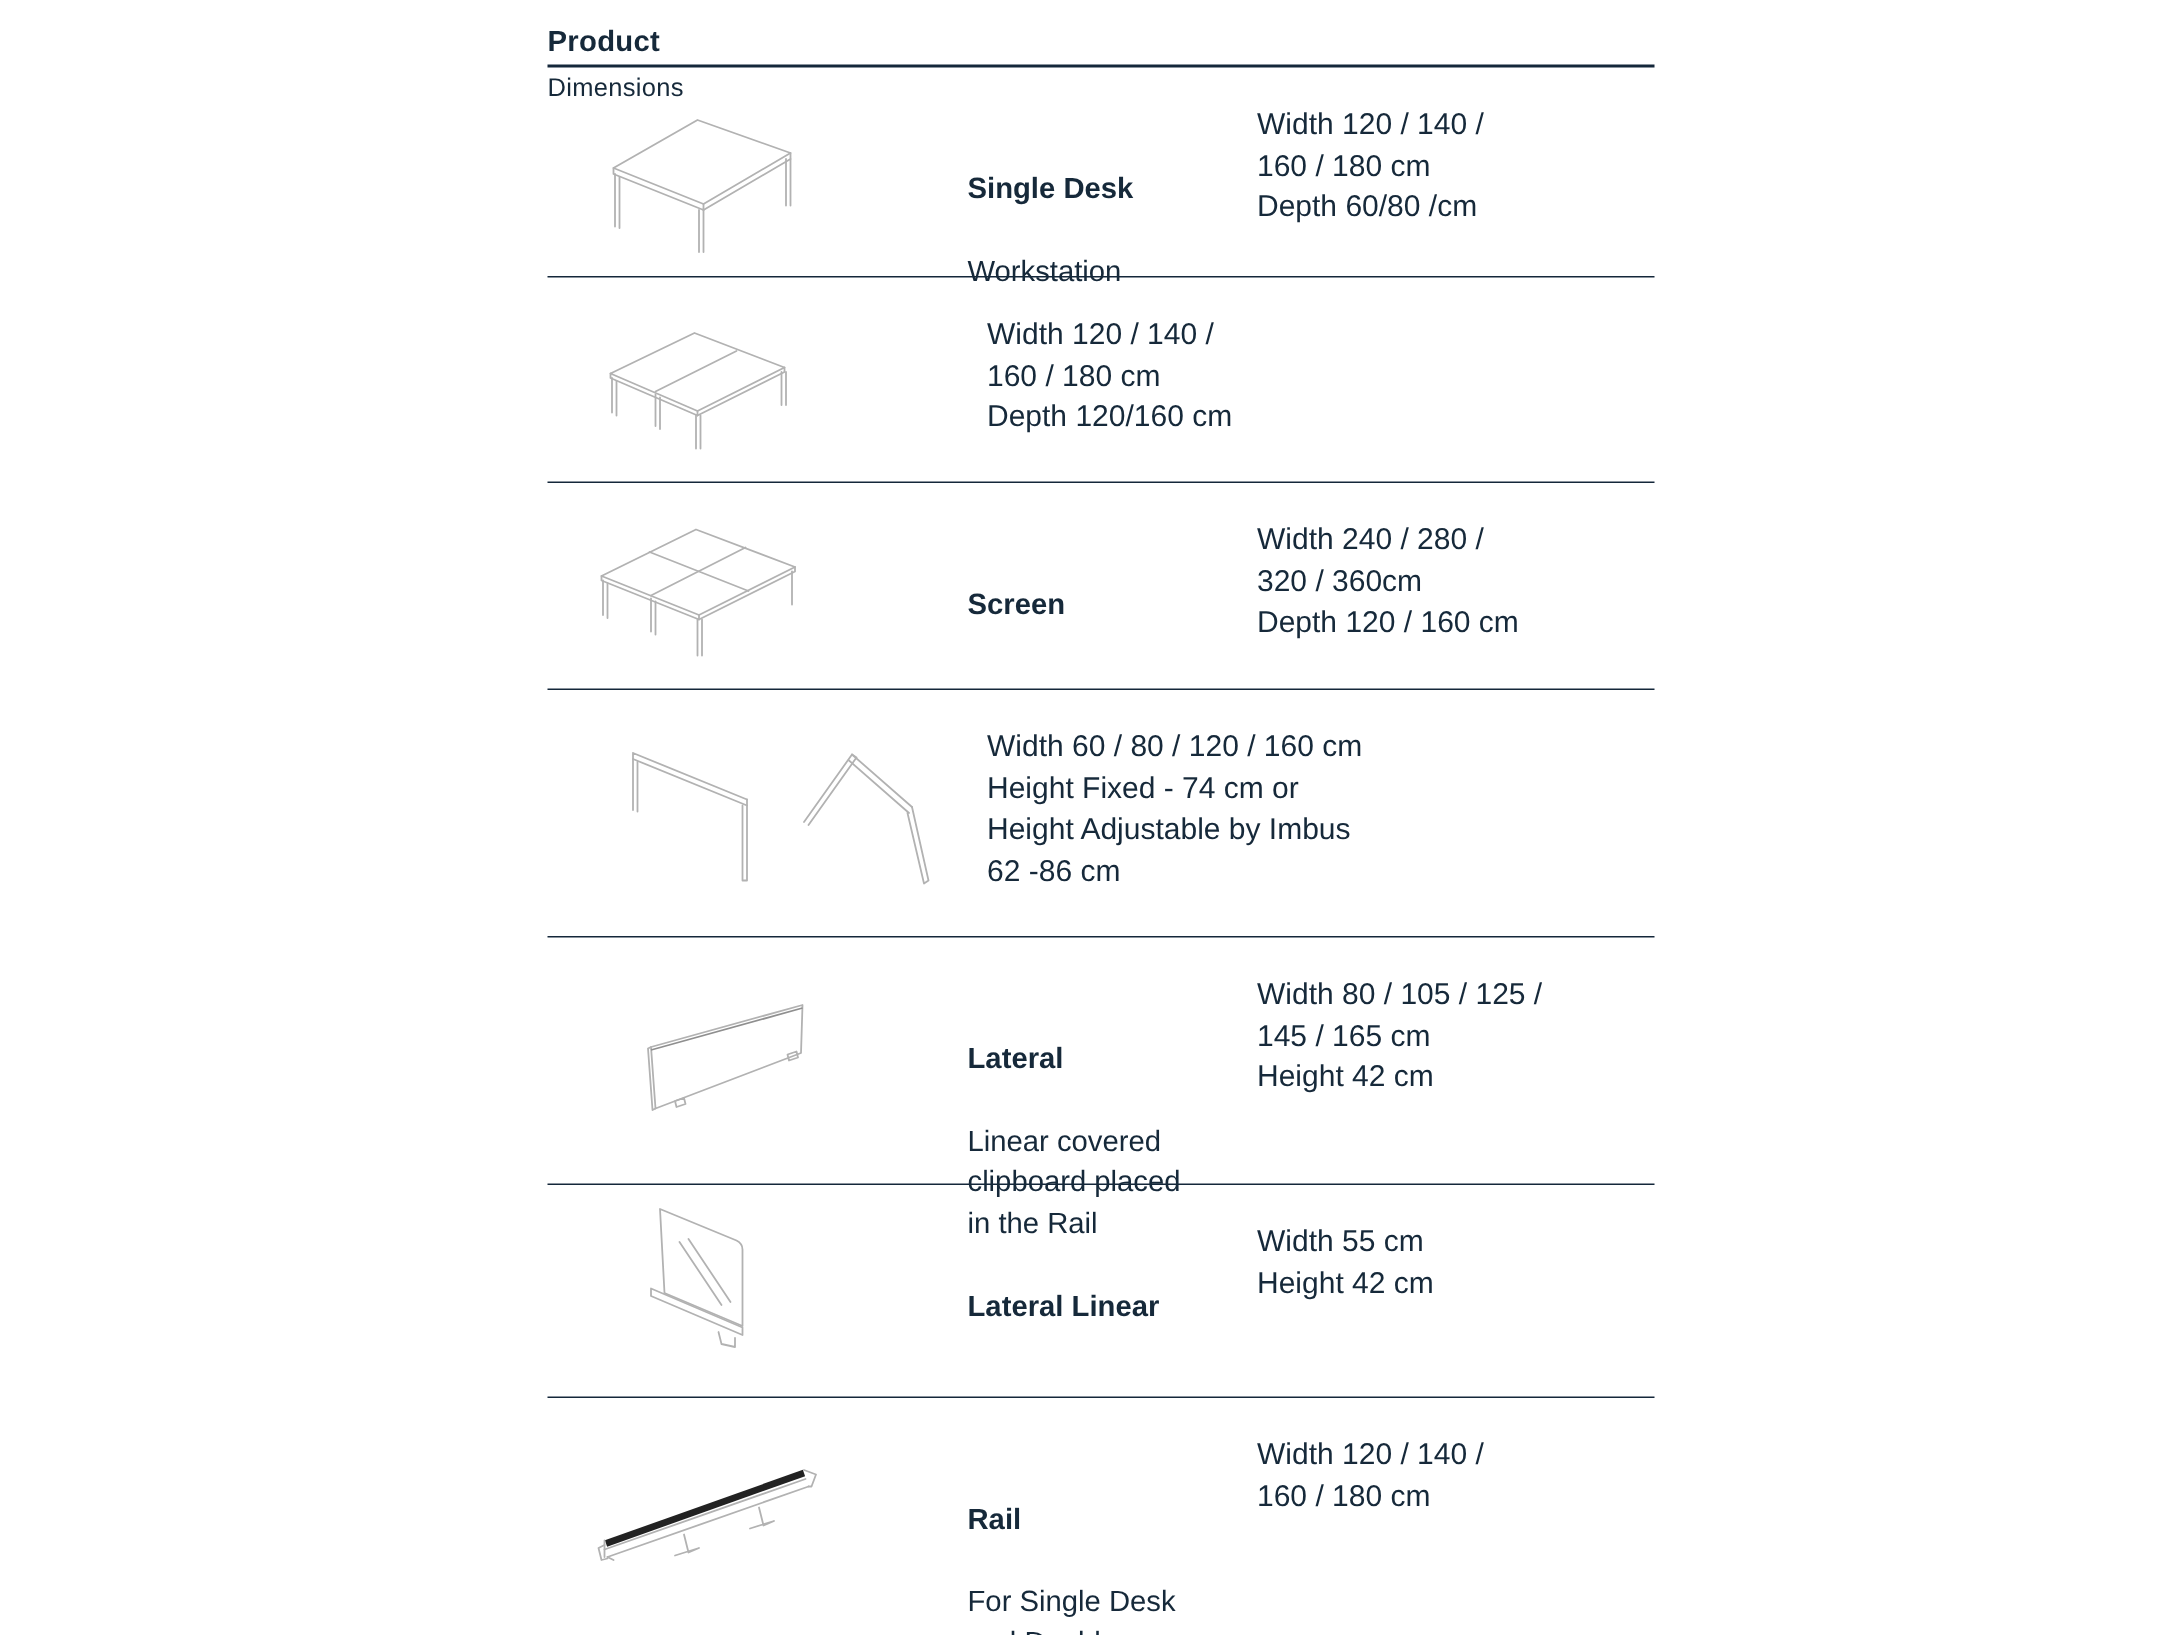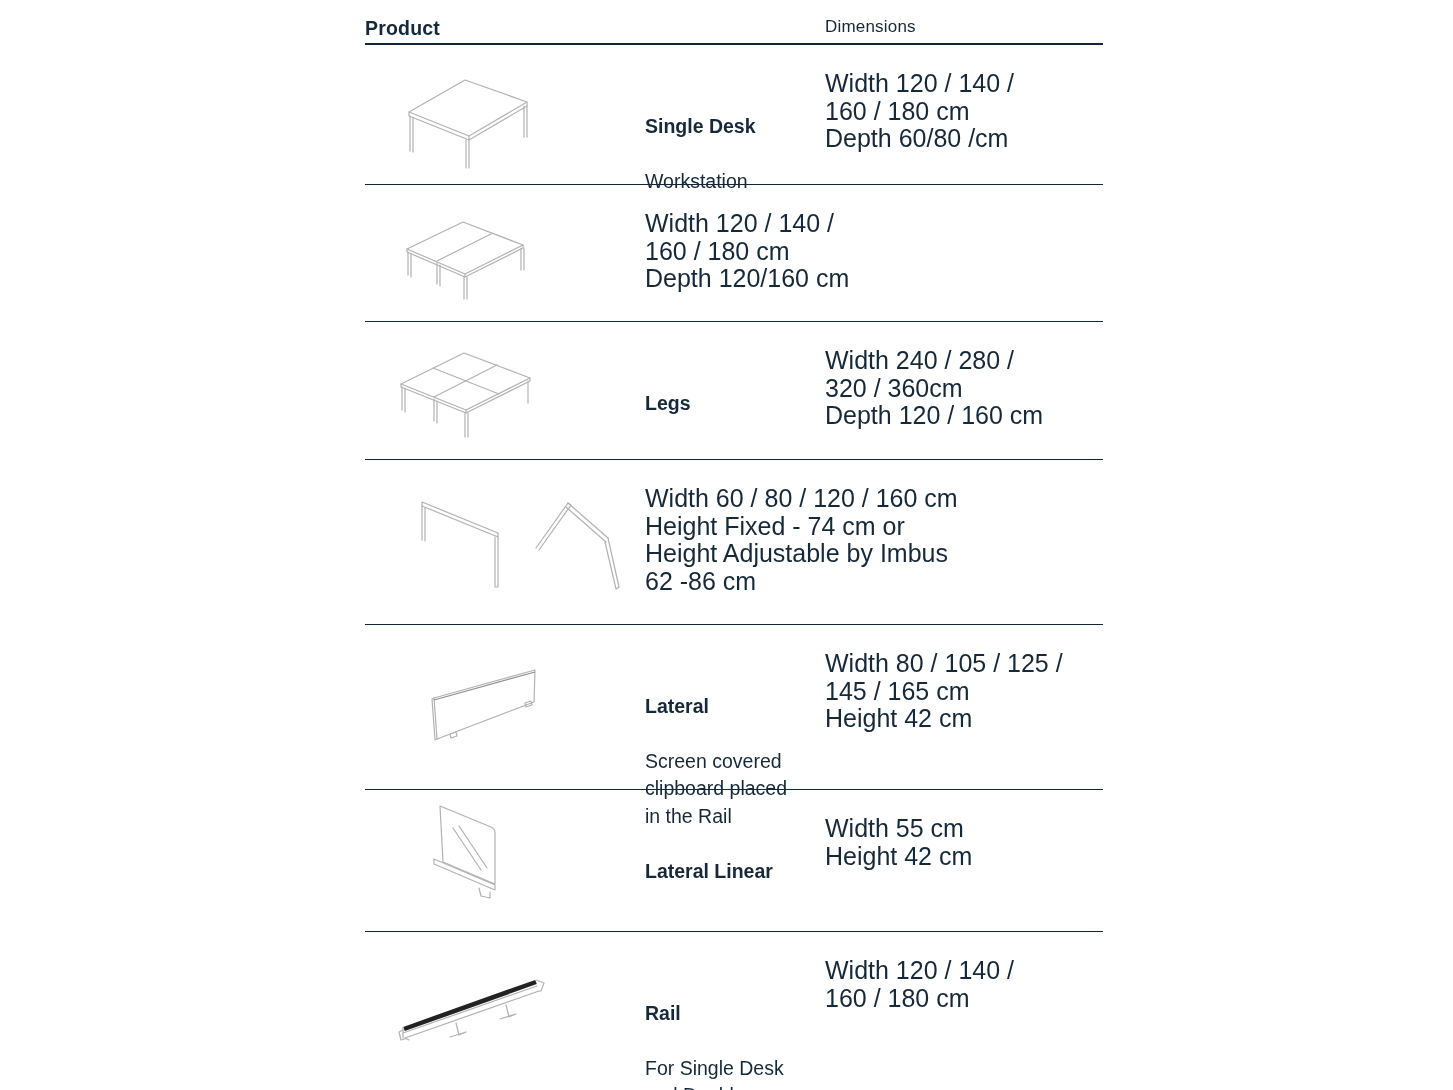--- a/index.html
+++ b/index.html
@@ -13,20 +13,21 @@
   }
   .spec-table {
     position: absolute;
     left: 365px; top: 8px;
     width: 738px;
   }
   .head-row {
     display: flex;
     height: 37px;
     border-bottom: 2px solid #14273a;
+    flex-direction: column;
   }
   .head-product {
     width: 460px;
     font-size: 19.5px; font-weight: 700;
     padding-top: 9px;
     letter-spacing: 0.2px;
   }
   .head-dims {
     flex: 1;
     font-size: 17px; font-weight: 400;
@@ -52,23 +53,24 @@
     padding-top: 40px;
     font-size: 19.5px;
     line-height: 27.5px;
     white-space: pre-line;
   }
   .cell-name .nm { font-weight: 700; white-space: pre-line; }
   .cell-name .ds { font-weight: 400; white-space: pre-line; }
   .cell-dims {
     flex: 1;
     padding-top: 25px;
-    font-size: 25px;
+    font-size: 20px;
     line-height: 27.5px;
     white-space: pre-line;
+    margin-left: 13px;
   }
   
   .draw { stroke: #b2b2b2; stroke-width: 1.2; fill: none; stroke-linejoin: round; stroke-linecap: round; }
   .draw-dk { stroke: #8f8f8f; stroke-width: 1.2; fill: none; }
   .rail-dark { stroke: #222222; stroke-width: 4.5; fill: none; }
 </style>
 </head>
 <body>
 
 <div class="spec-table">
@@ -124,21 +126,21 @@
         <path class="draw" d="M99,17 L36,49"></path>
         <path class="draw" d="M3,36 L3,39 L68,65 L68,62"></path>
         <path class="draw" d="M132,30 L132,33 L68,65"></path>
         <path class="draw" d="M4,39 L4,62 M7,41 L7,64"></path>
         <path class="draw" d="M67,65 L67,89 M70,65 L70,89"></path>
         <path class="draw" d="M130,33 L130,55"></path>
         <path class="draw" d="M36,51 L36,73 M39,53 L39,75"></path>
       </svg>
     </div>
     <div class="cell-name">
-      <div class="nm">Legs</div>
+      <div class="nm">Screen</div>
       <div class="ds"></div>
     </div>
     <div class="cell-dims">Width 240 / 280 /
 320 / 360cm
 Depth 120 / 160 cm</div>
   </div>
 
   <div class="row r4">
     <div class="cell-img">
       <svg style="left:43px; top:33px;" width="220" height="98" viewBox="0 0 220 98">
@@ -163,21 +165,21 @@
       <svg style="left:59px; top:32px;" width="125" height="108" viewBox="0 0 125 108">
         <path class="draw" d="M10,41 L111,13 L110,45 L13,82 Z"></path>
         <path class="draw-dk" d="M10,43 L111,15"></path>
         <path class="draw" d="M10,41 L8,42 L11,83 L13,82"></path>
         <path class="draw" d="M26,77 L32,75 L33,79 L27,81 Z"></path>
         <path class="draw" d="M101,46 L107,44 L108,48 L102,50 Z"></path>
       </svg>
     </div>
     <div class="cell-name">
       <div class="nm">Lateral</div>
-      <div class="ds">Screen covered
+      <div class="ds">Linear covered
 clipboard placed
 in the Rail</div>
     </div>
     <div class="cell-dims">Width 80 / 105 / 125 /
 145 / 165 cm
 Height 42 cm</div>
   </div>
 
   <div class="row r6">
     <div class="cell-img">

